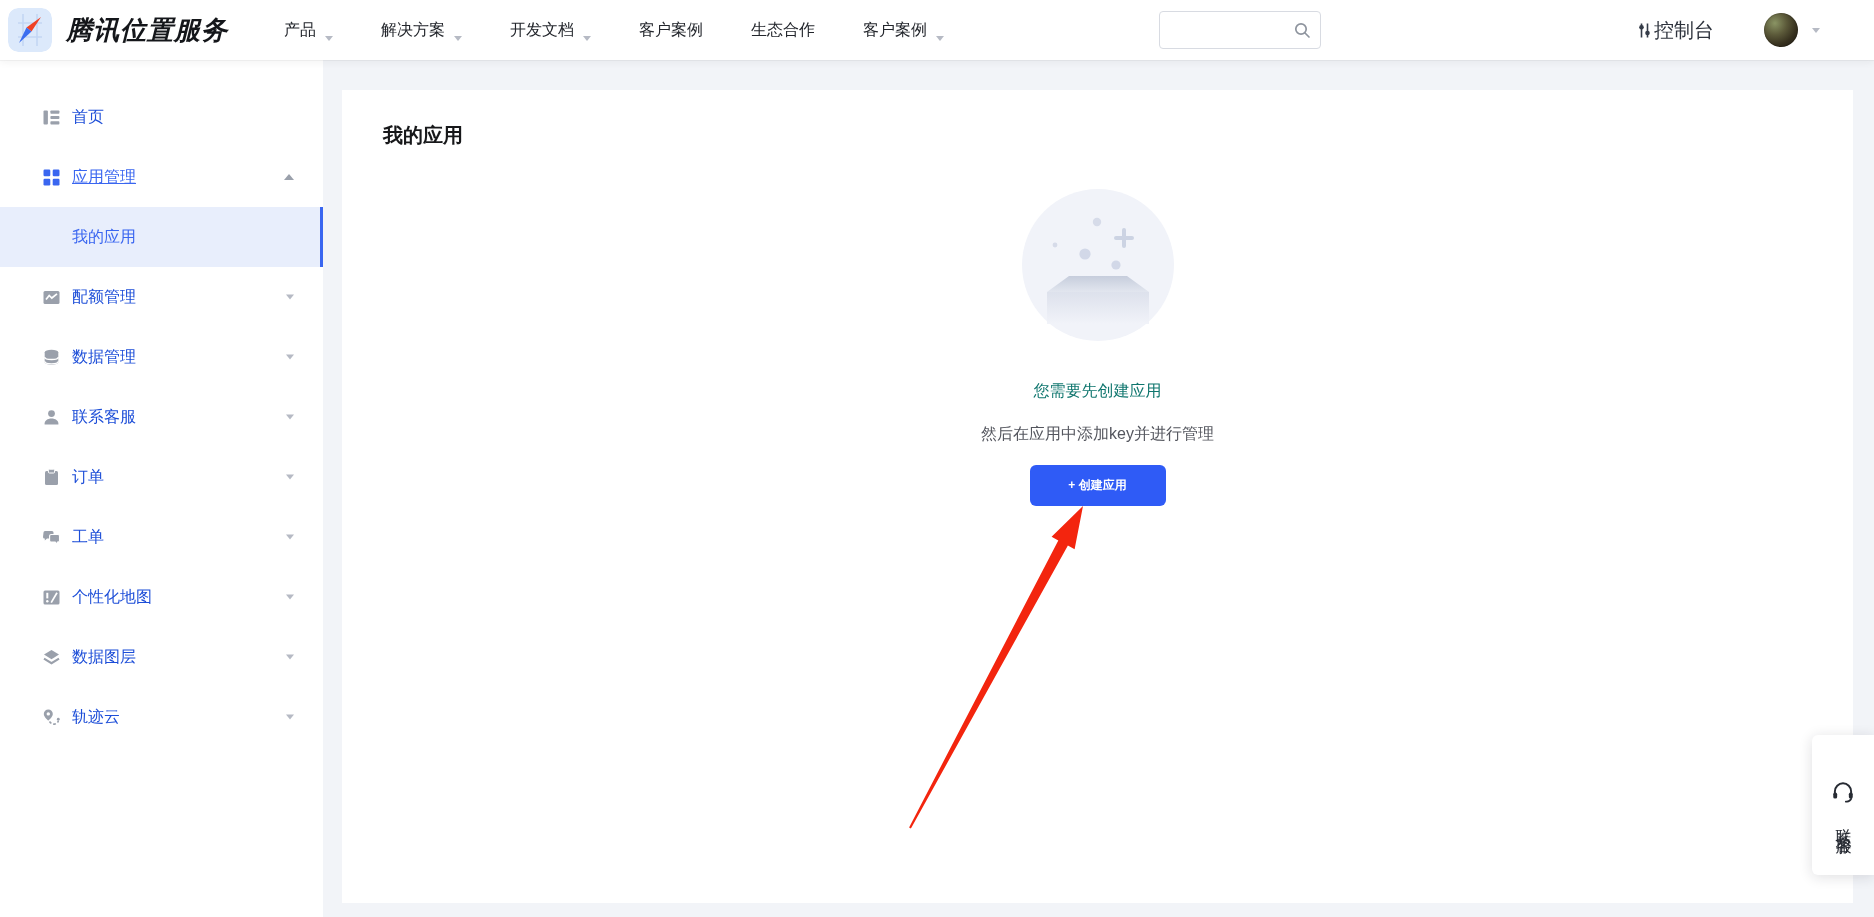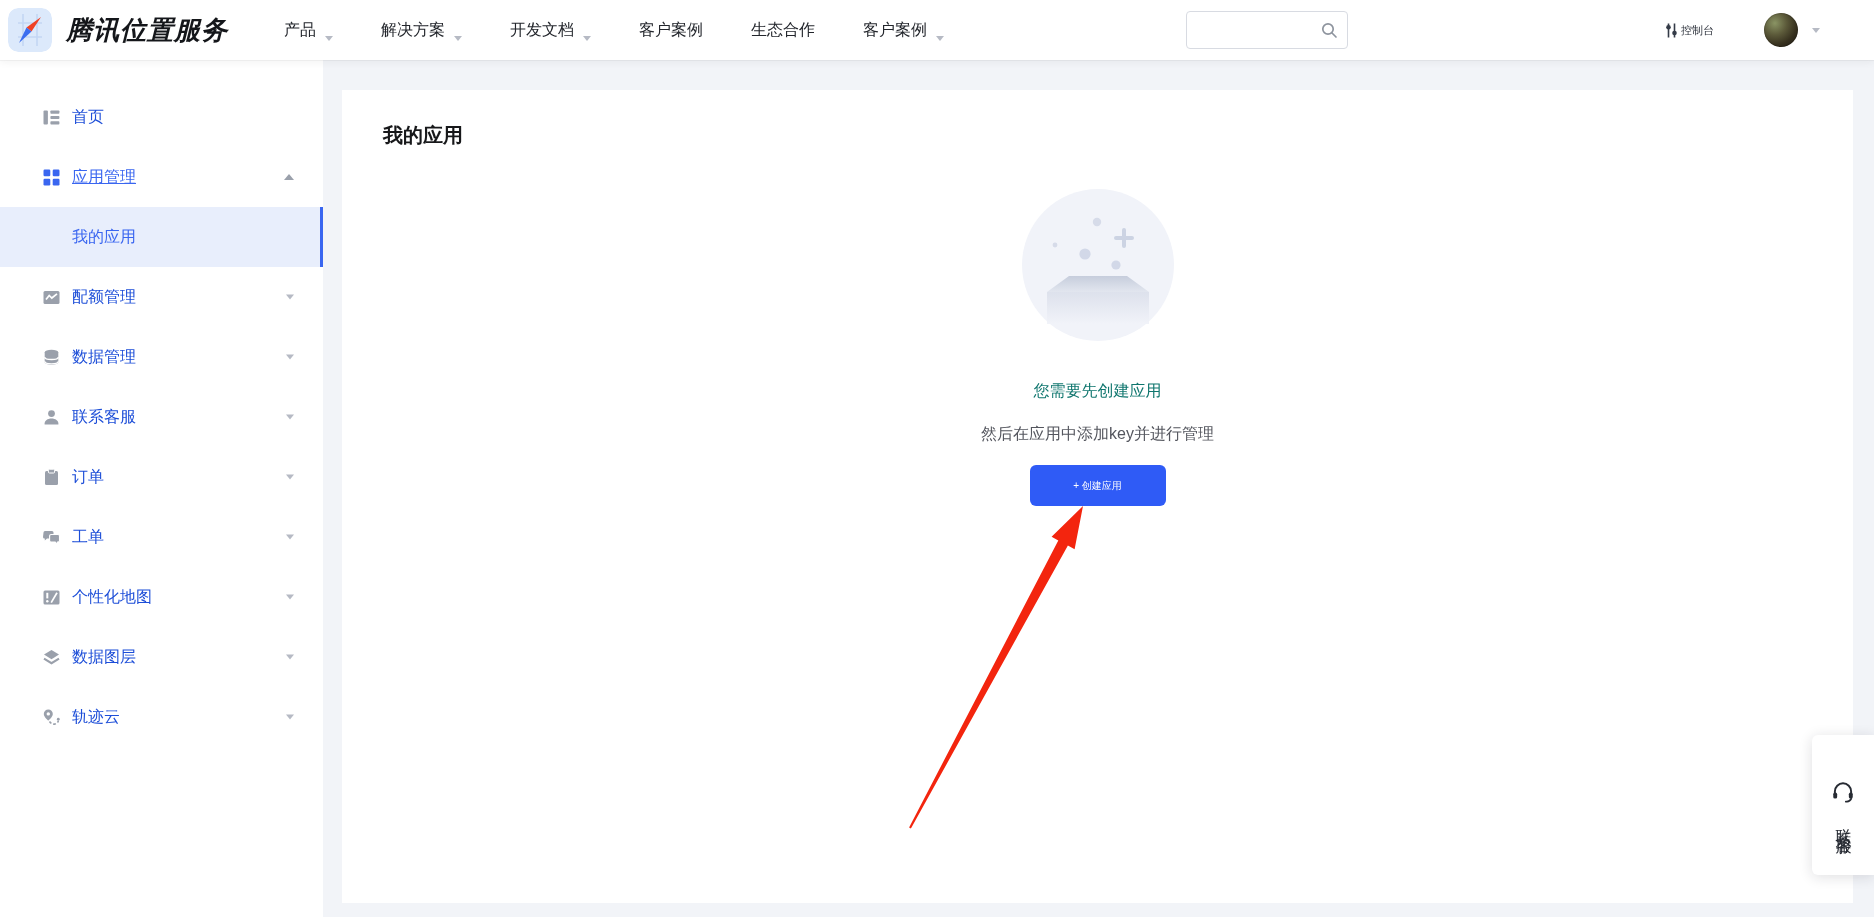--- a/index.html
+++ b/index.html
@@ -18,21 +18,21 @@
     color:#23262c; cursor:pointer; white-space:nowrap;font-family:Liberation Mono, monospace; }
   .caret-down { width:0; height:0; border-left:4.5px solid transparent;
     border-right:4.5px solid transparent; border-top:5.5px solid #b6bac4; }
   .caret-up { width:0; height:0; border-left:5px solid transparent;
     border-right:5px solid transparent; border-bottom:6px solid #9aa0ab; }
   .search-box { margin-left:auto; margin-right:315px; width:162px; height:38px;
     border:1px solid #d8dbe2; border-radius:4px; background:#fff;
     display:flex; align-items:center; padding:0 8px 0 10px; }
   .search-box input { flex:1; min-width:0; border:none; outline:none; font-size:14px;
     color:#333; background:transparent; }
-  .console { display:flex; align-items:center; gap:1px; font-size:11px;
+  .console { display:flex; align-items:center; gap:1px; font-size:20px;
     color:#2e333d; cursor:pointer; margin-right:50px; white-space:nowrap; }
   .avatar { width:34px; height:34px; border-radius:50%;
     background:radial-gradient(circle at 32% 30%, #8a9464 0%, #5c5a3a 35%, #37311f 65%, #191510 100%);
     box-shadow:inset 0 0 0 1px rgba(0,0,0,.12); cursor:pointer; }
   .avatar-caret { margin-left:14px; }
 
   
   .page { display:flex; width:100%; height:857px; }
   .sidebar { width:323px; height:100%; background:#ffffff; padding-top:27px; flex:0 0 auto; }
   .side-item { position:relative; display:flex; align-items:center; height:60px;
@@ -48,22 +48,22 @@
   .content { position:relative; flex:1; height:100%; background:#f2f4f8; }
   .card { position:absolute; left:19px; right:21px; top:30px; bottom:14px;
     background:#ffffff; }
   .page-title { padding:32px 0 0 41px; font-size:20px; font-weight:700; color:#17181a; }
 
   .empty-state { display:flex; flex-direction:column; align-items:center; margin-top:40px; }
   .illus { width:152px; height:152px; }
   .empty-line1 { margin-top:40px; font-size:16px; color:#0f766e; }
   .empty-line2 { margin-top:22px; font-size:16px; color:#54565e; }
   .create-btn { margin-top:20px; width:136px; height:41px; border:none; border-radius:6px;
-    background:#2f5bf6; color:#ffffff; font-size:10px; cursor:pointer;
-    font-family:"Liberation Sans", sans-serif; }
+    background:#2f5bf6; color:#ffffff; font-size:12px; cursor:pointer;
+    font-family:"Liberation Sans", sans-serif;font-weight:bold; }
 
   .annot-arrow { position:absolute; inset:0; width:100%; height:100%;
     pointer-events:none; z-index:10; }
 
   
   .support-tab { position:fixed; right:0; top:735px; width:62px; height:140px;
     background:#ffffff; border-radius:6px 0 0 6px;
     box-shadow:0 2px 14px rgba(25,30,40,.14);
     display:flex; flex-direction:column; align-items:center; justify-content:center;
     gap:10px; cursor:pointer; z-index:30; }

